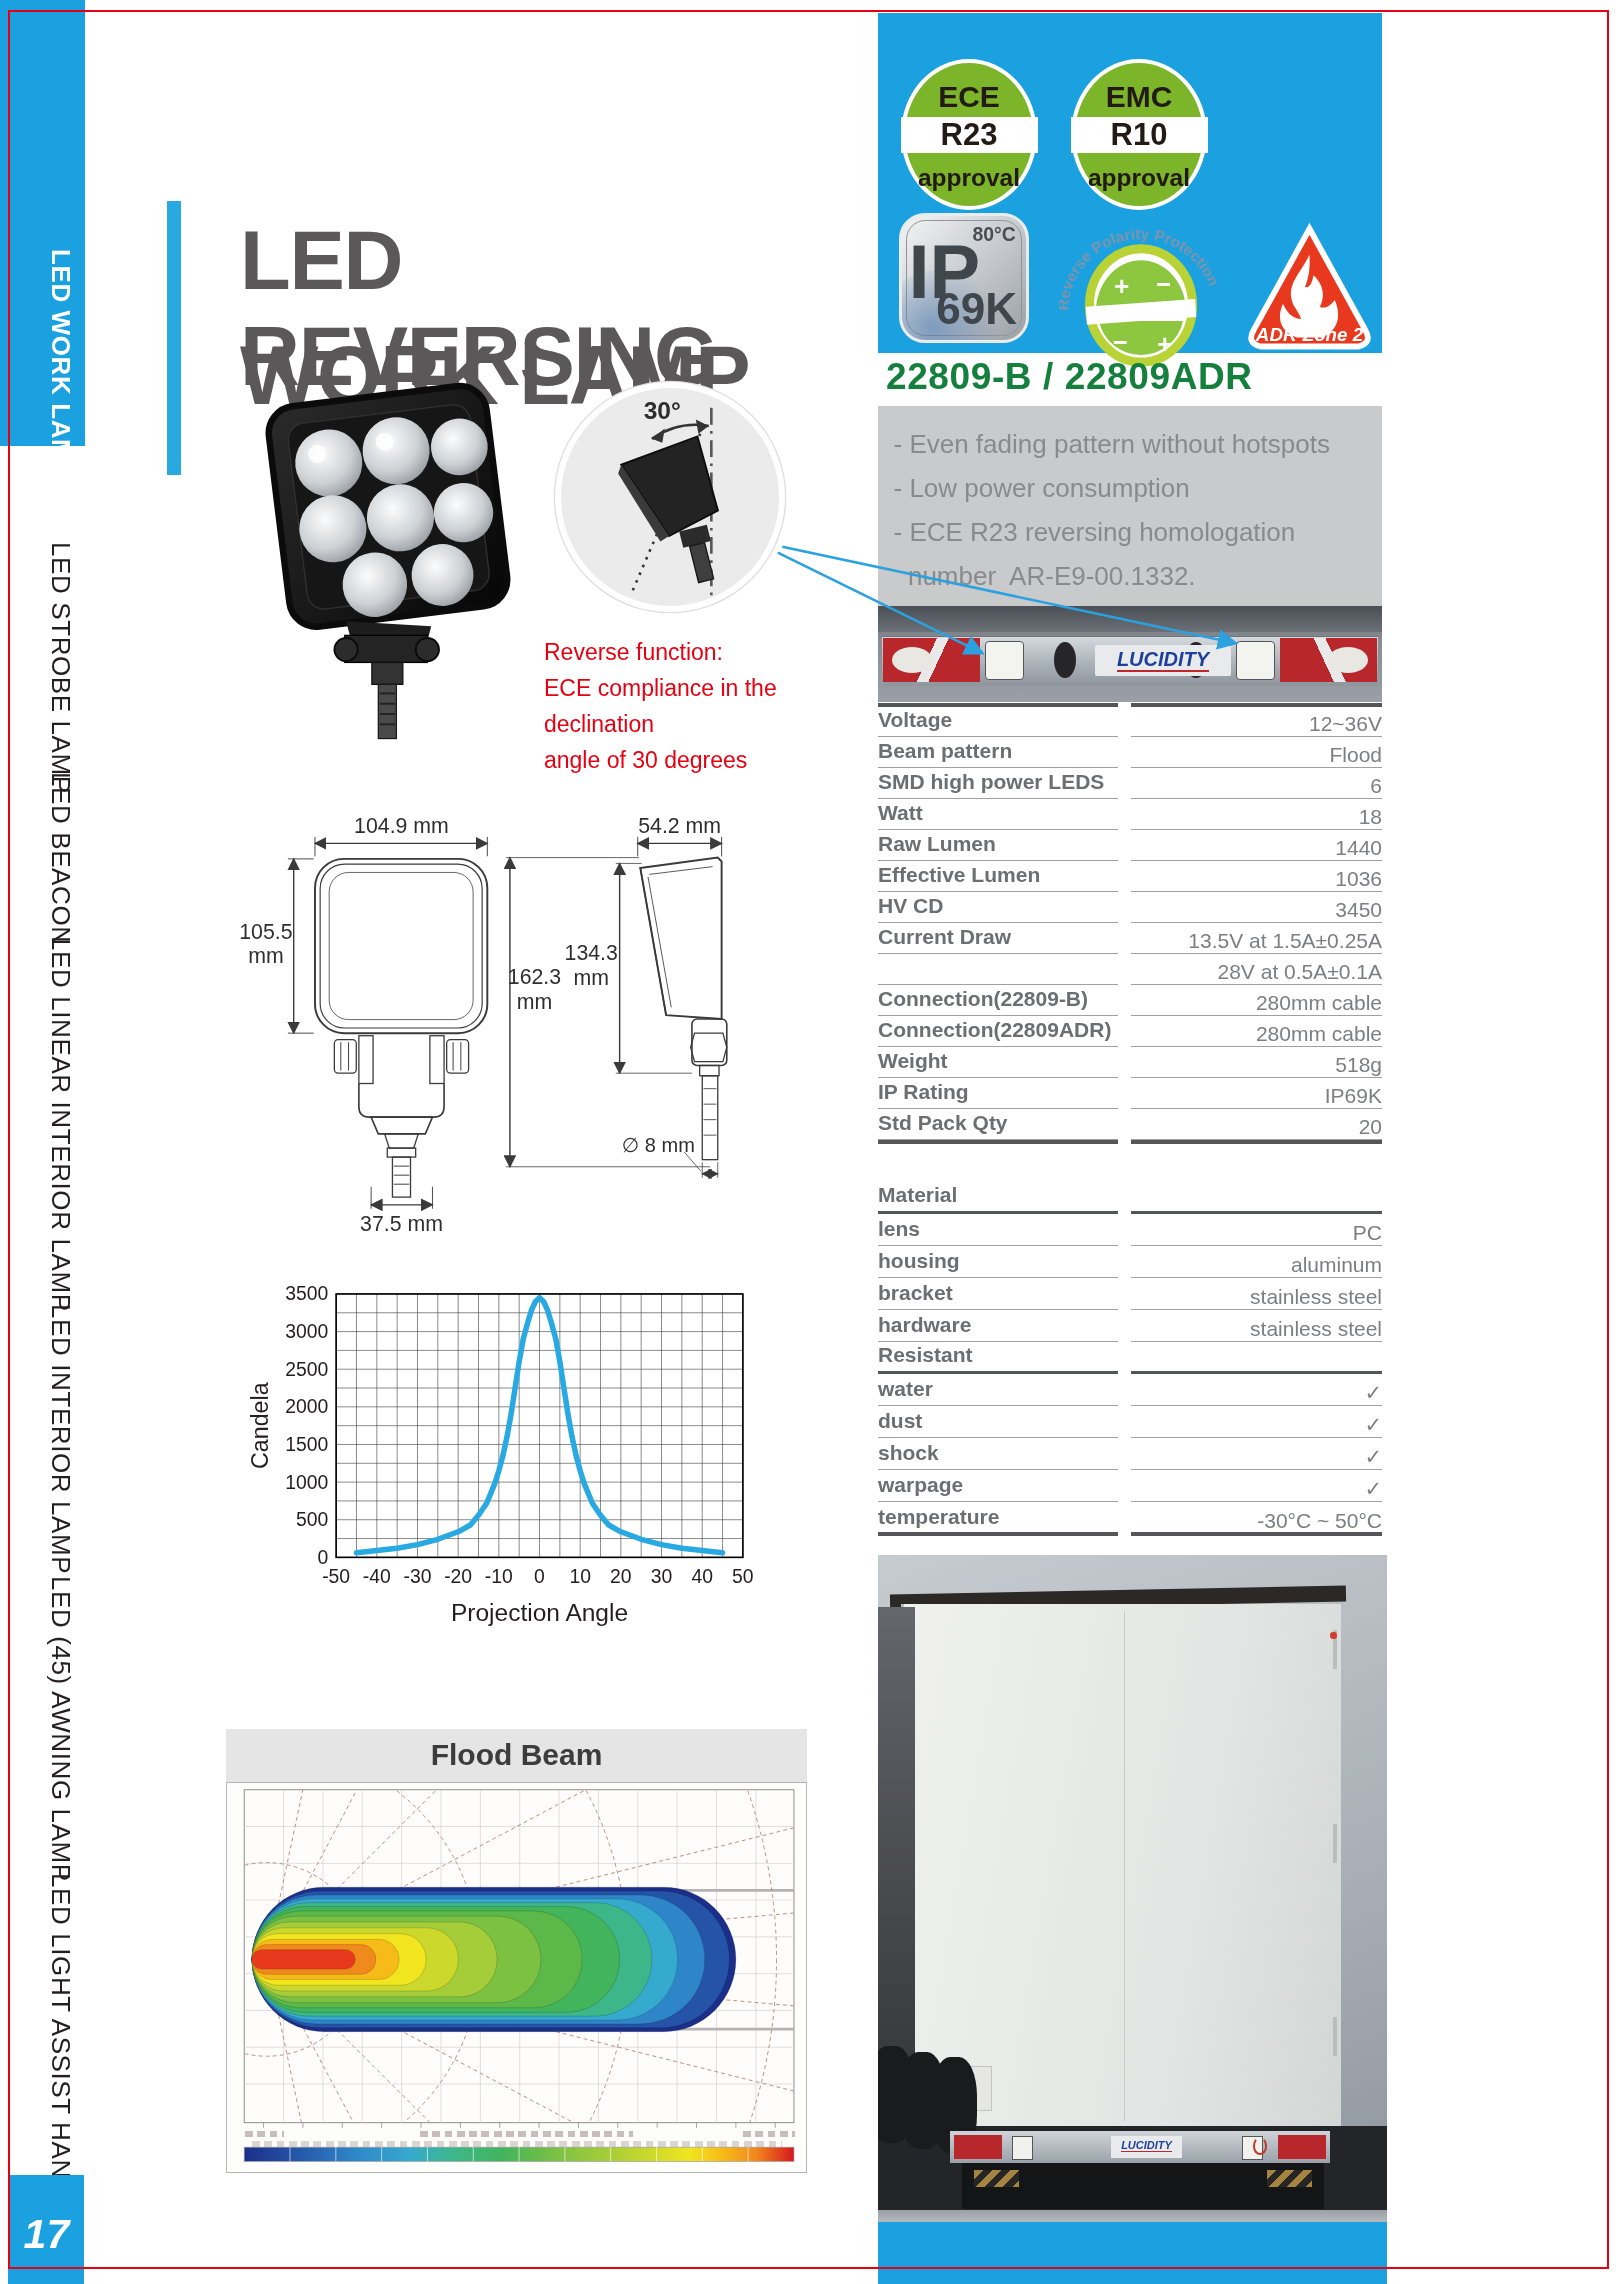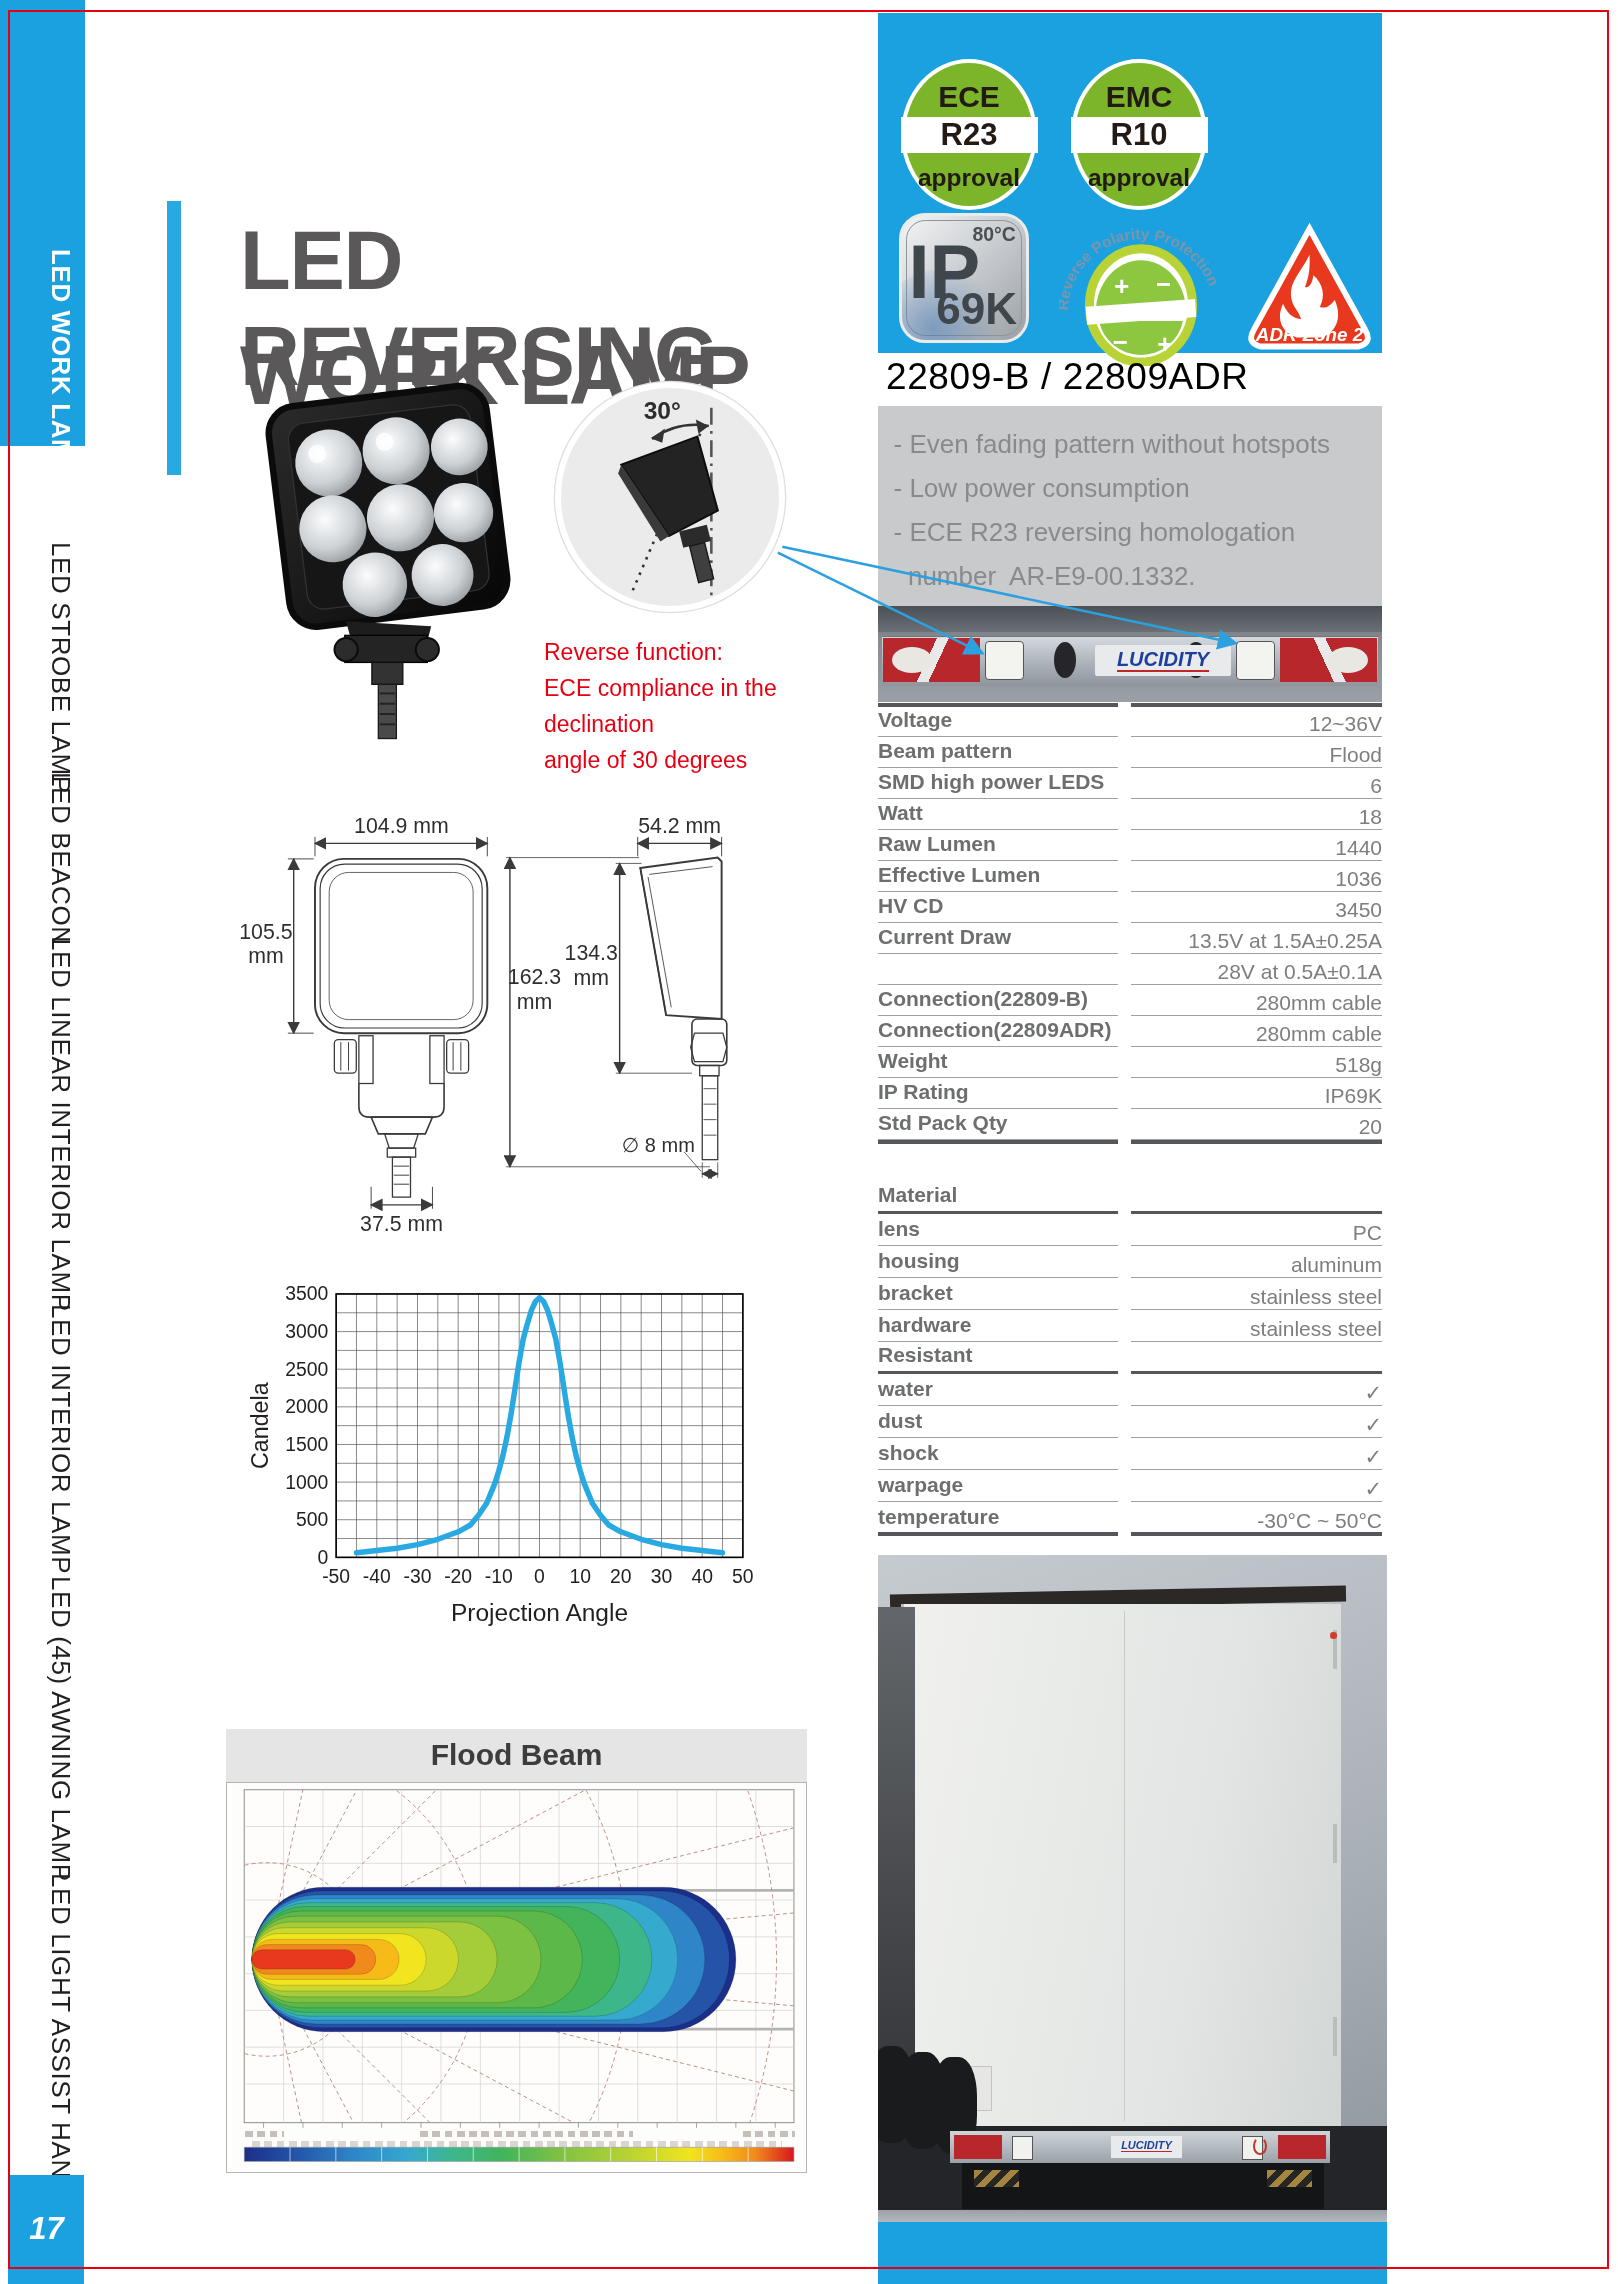--- a/index.html
+++ b/index.html
@@ -8,21 +8,21 @@
   .abs{position:absolute;}
   
   #frame{position:absolute;left:7.7px;top:10.3px;width:1601px;height:2259px;
          border:2.6px solid #e60012;box-sizing:border-box;z-index:50;pointer-events:none;}
   
   #sb-block{position:absolute;left:0;top:0;width:85px;height:446px;background:#1ba1df;z-index:10;}
   .sb-item{position:absolute;left:76px;transform-origin:0 0;transform:rotate(90deg);
            white-space:nowrap;font-size:26px;letter-spacing:0.6px;color:#231f20;z-index:20;}
   .sb-item.active{color:#ffffff;font-weight:bold;}
   #pagenum{position:absolute;left:8.4px;top:2175px;width:76px;height:109px;background:#1ba1df;
-           color:#fff;font-size:31px;font-weight:bold;font-style:italic;text-align:center;
+           color:#fff;font-size:41px;font-weight:bold;font-style:italic;text-align:center;
            padding-top:36px;box-sizing:border-box;z-index:40;}
   
   #title-bar{position:absolute;left:167px;top:201px;width:14px;height:274px;background:#29a9e1;}
   .title-line{position:absolute;left:226px;width:646px;font-size:83px;font-weight:bold;
               color:#5a5859;letter-spacing:-1.3px;margin-left:14px;}
   
   #badge-panel{position:absolute;left:878px;top:13px;width:504px;height:340px;background:#1ba1df;}
   .oval-badge{position:absolute;width:128px;height:143px;background:#7cb52a;border:4.5px solid #fff;
               border-radius:50%;z-index:12;}
   .oval-top{position:absolute;top:17px;left:0;width:100%;text-align:center;font-size:30px;
@@ -34,22 +34,22 @@
   #ip-badge{position:absolute;left:899px;top:213px;width:130px;height:130px;border-radius:26px;
             background:linear-gradient(135deg,#f3f4f5,#c3c7cb 55%,#9aa0a5);
             border:3.9px solid #e9ebed;box-sizing:border-box;z-index:12;overflow:hidden;}
   #ip-inner{position:absolute;left:3.9px;top:3.9px;right:3.9px;bottom:3.9px;border:1.3px solid #8e959b;
             border-radius:19.4px;}
   #ip-water{position:absolute;left:-19.4px;bottom:-26px;width:123px;height:97px;border-radius:50%;
             background:radial-gradient(circle at 40% 60%, rgba(70,120,180,.55), rgba(70,120,180,0) 70%);}
   #ip-temp{position:absolute;right:10.3px;top:6.5px;font-size:19.4px;font-weight:bold;color:#4a4f54;}
   #ip-main{position:absolute;left:6.5px;top:18px;font-size:76px;font-weight:bold;color:#3f464c;line-height:76px;}
   #ip-rating{position:absolute;right:9px;bottom:6.5px;font-size:44px;font-weight:bold;color:#3f464c;}
-  #model{position:absolute;left:886px;top:356px;width:496px;font-size:37px;font-weight:normal;
-         color:#000000;letter-spacing:0.6px;}
+  #model{position:absolute;left:886px;top:356px;width:496px;font-size:37px;font-weight:bold;
+         color:#15803d;letter-spacing:0.6px;}
   #features{position:absolute;left:878px;top:406px;width:504px;height:200px;background:#c9cacb;
             padding-top:15.5px;box-sizing:border-box;}
   .feature{margin-left:15.5px;font-size:26px;line-height:44px;color:#898a8b;white-space:pre-wrap;}
   
   #rev-note{position:absolute;left:544px;top:634px;width:336px;font-size:23px;line-height:36px;color:#e60012;}
   
   #bumper{position:absolute;left:878px;top:606px;width:504px;height:96px;overflow:hidden;
           background:linear-gradient(#5f6569,#868c92 35%,#9aa0a6);}
   #bumper-bar{position:absolute;left:3.9px;top:30px;width:496px;height:49px;
               background:linear-gradient(#d4d9de,#aab1b8 55%,#8e959c);border-top:1.9px solid #6f757b;}

